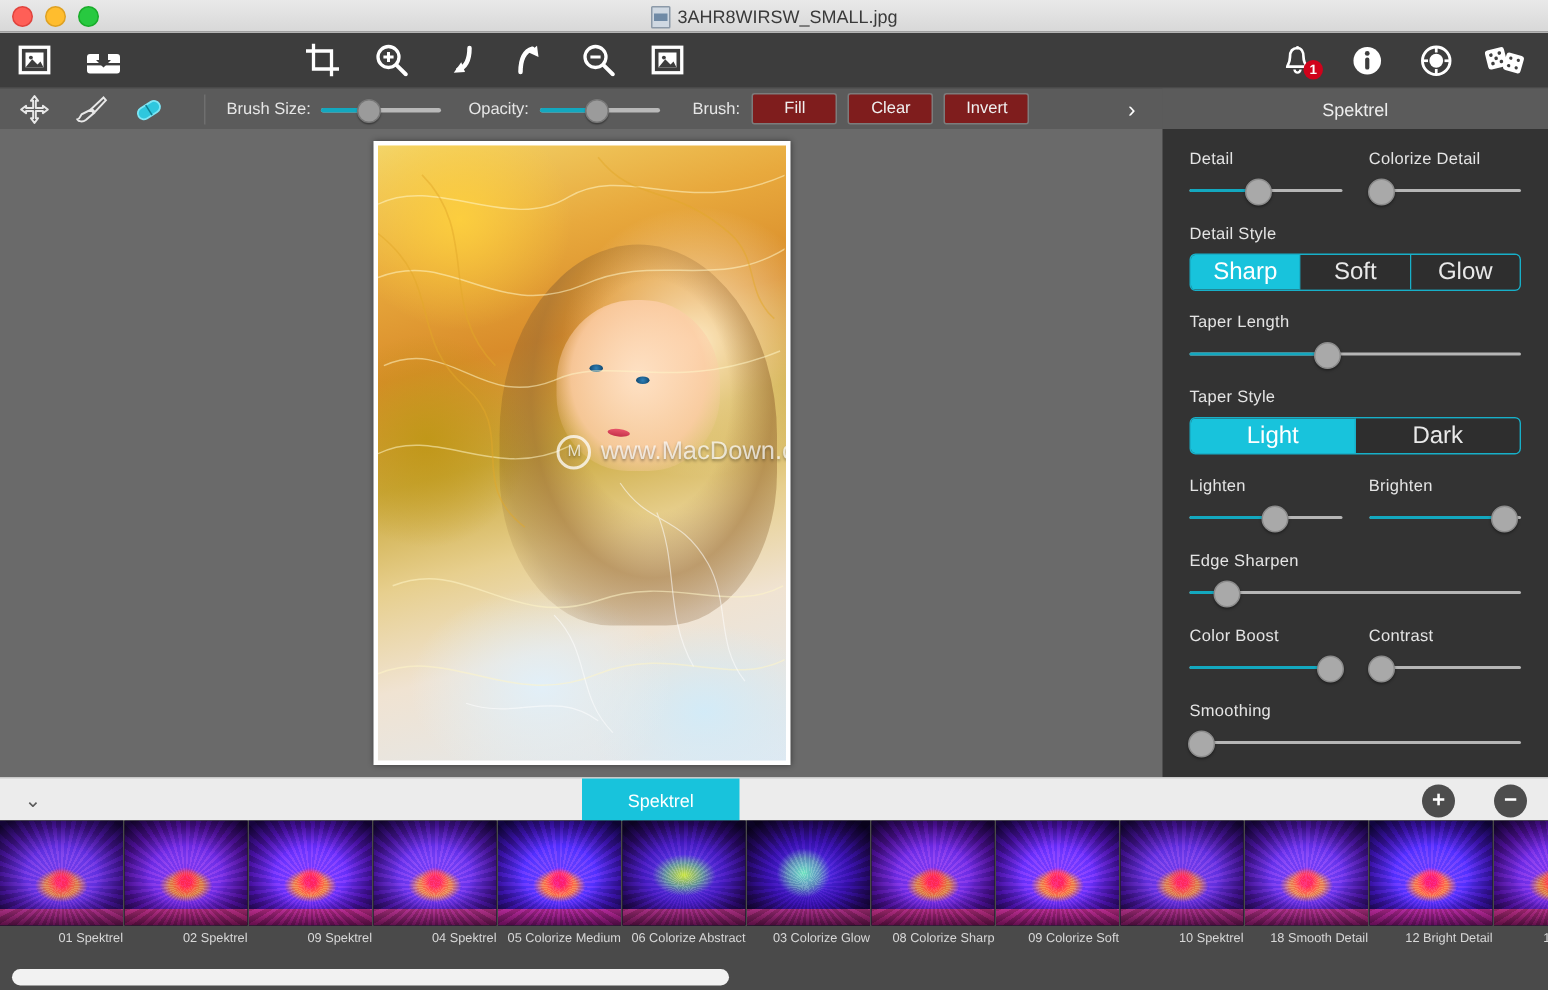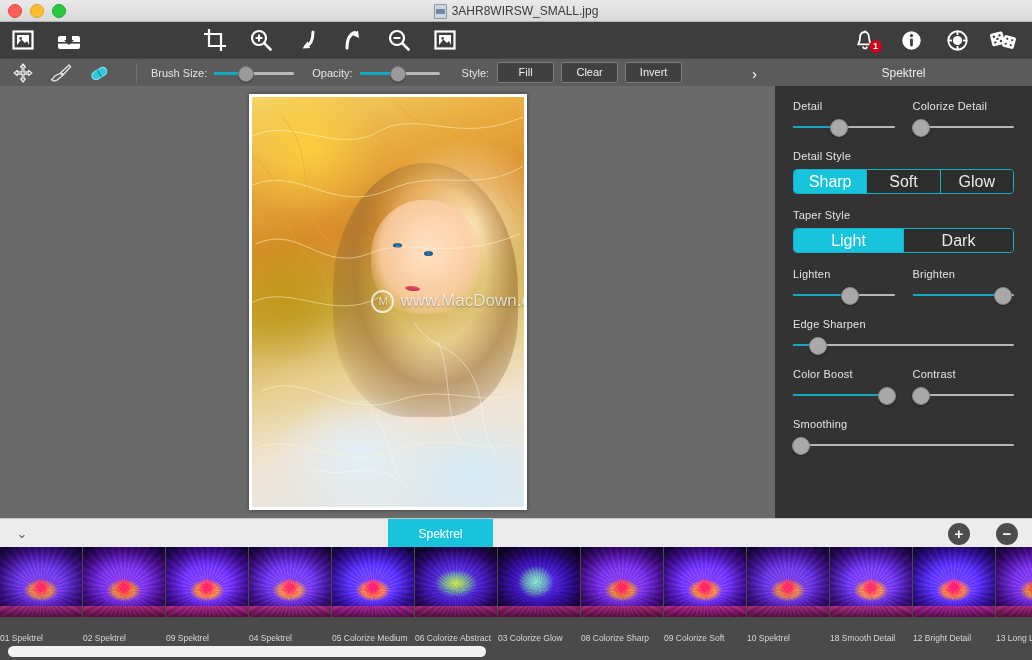--- a/index.html
+++ b/index.html
@@ -75,21 +75,21 @@
     position:absolute;top:6px;left:0;right:0;height:3px;border-radius:2px;background:#b9b9b9;
   }
   .mini-fill{position:absolute;top:6px;left:0;height:3px;border-radius:2px;background:#13a8bf;}
   .mini-knob{
     position:absolute;top:0;width:14px;height:14px;border-radius:50%;
     background:#9b9b9b;border:1px solid #777;box-shadow:0 1px 1px rgba(0,0,0,.35);
   }
   .mask-label{font-size:11px;color:#e6e6e6;margin-right:8px;margin-left:4px;}
   .mask-btn{
     min-width:55px;height:19px;line-height:19px;text-align:center;
-    background:#404040;border:1px solid #7c7c7c;border-radius:2px;
+    background:#7f1d1d;border:1px solid #7c7c7c;border-radius:2px;
     color:#f0f0f0;font-size:11px;margin-right:7px;
   }
   .chevron-right{
     position:absolute;left:752px;top:0;height:28px;display:flex;align-items:center;
     color:#fff;font-size:15px;
   }
   .panel-title{
     position:absolute;right:0;top:0;width:257px;height:28px;
     display:flex;align-items:center;justify-content:center;
     font-size:12px;color:#ededed;background:#5b5b5b;
@@ -239,23 +239,22 @@
       radial-gradient(ellipse 68% 60% at 50% 50%, #6f4cff 8%, #4a1ec4 48%, #25085e 78%, #0d0326 100%),
       linear-gradient(#140530,#08021a);
   }
   .lotus.green2{
     background:
       radial-gradient(ellipse 28% 30% at 46% 50%, #7fe8c8 0%, rgba(120,230,160,.55) 48%, rgba(60,180,150,0) 78%),
       radial-gradient(ellipse 66% 60% at 50% 50%, #6138ff 10%, #3a12b0 50%, #1d0650 80%, #0a0220 100%),
       linear-gradient(#120430,#07011a);
   }
   .thumb-label{
-    height:20px;padding-top:3px;text-align:left;font-size:8.5px;color:#d8d8d8;
+    height:20px;padding-top:3px;text-align:right;font-size:8.5px;color:#d8d8d8;
     line-height:10px;
-    margin-top:13px;
   }
   .hscroll-wrap{
     position:absolute;left:0;right:0;bottom:3px;height:11px;padding:0 8px;box-sizing:border-box;
   }
   .hscroll-track{width:100%;height:11px;background:#4a4a4a;position:relative;}
   .hscroll-thumb{
     position:absolute;left:0;top:0;height:11px;width:47%;
     background:#f2f2f2;border-radius:6px;
   }
 </style>
@@ -424,21 +423,21 @@
       <div class="mini-knob" style="left:30%"></div>
     </div>
 
     <span class="opt-label">Opacity:</span>
     <div class="mini-slider">
       <div class="mini-track"></div>
       <div class="mini-fill" style="width:44%"></div>
       <div class="mini-knob" style="left:38%"></div>
     </div>
 
-    <span class="mask-label">Style:</span>
+    <span class="mask-label">Brush:</span>
     <div class="mask-btn">Fill</div>
     <div class="mask-btn">Clear</div>
     <div class="mask-btn">Invert</div>
 
     <div class="chevron-right">›</div>
     <div class="panel-title">Spektrel</div>
   </div>
 
   <div class="workspace">
 
@@ -502,20 +501,28 @@
 
       <div class="group">
         <div class="ctrl-label">Detail Style</div>
         <div class="seg">
           <div class="seg-item active">Sharp</div>
           <div class="seg-item">Soft</div>
           <div class="seg-item">Glow</div>
         </div>
       </div>
 
+      <div class="group">
+        <div class="ctrl-label">Taper Length</div>
+        <div class="slider">
+          <div class="s-track"></div>
+          <div class="s-fill" style="width:41%"></div>
+          <div class="s-knob" style="left:41%"></div>
+        </div>
+      </div>
 
       <div class="group">
         <div class="ctrl-label">Taper Style</div>
         <div class="seg">
           <div class="seg-item active">Light</div>
           <div class="seg-item">Dark</div>
         </div>
       </div>
 
       <div class="ctrl-row">

